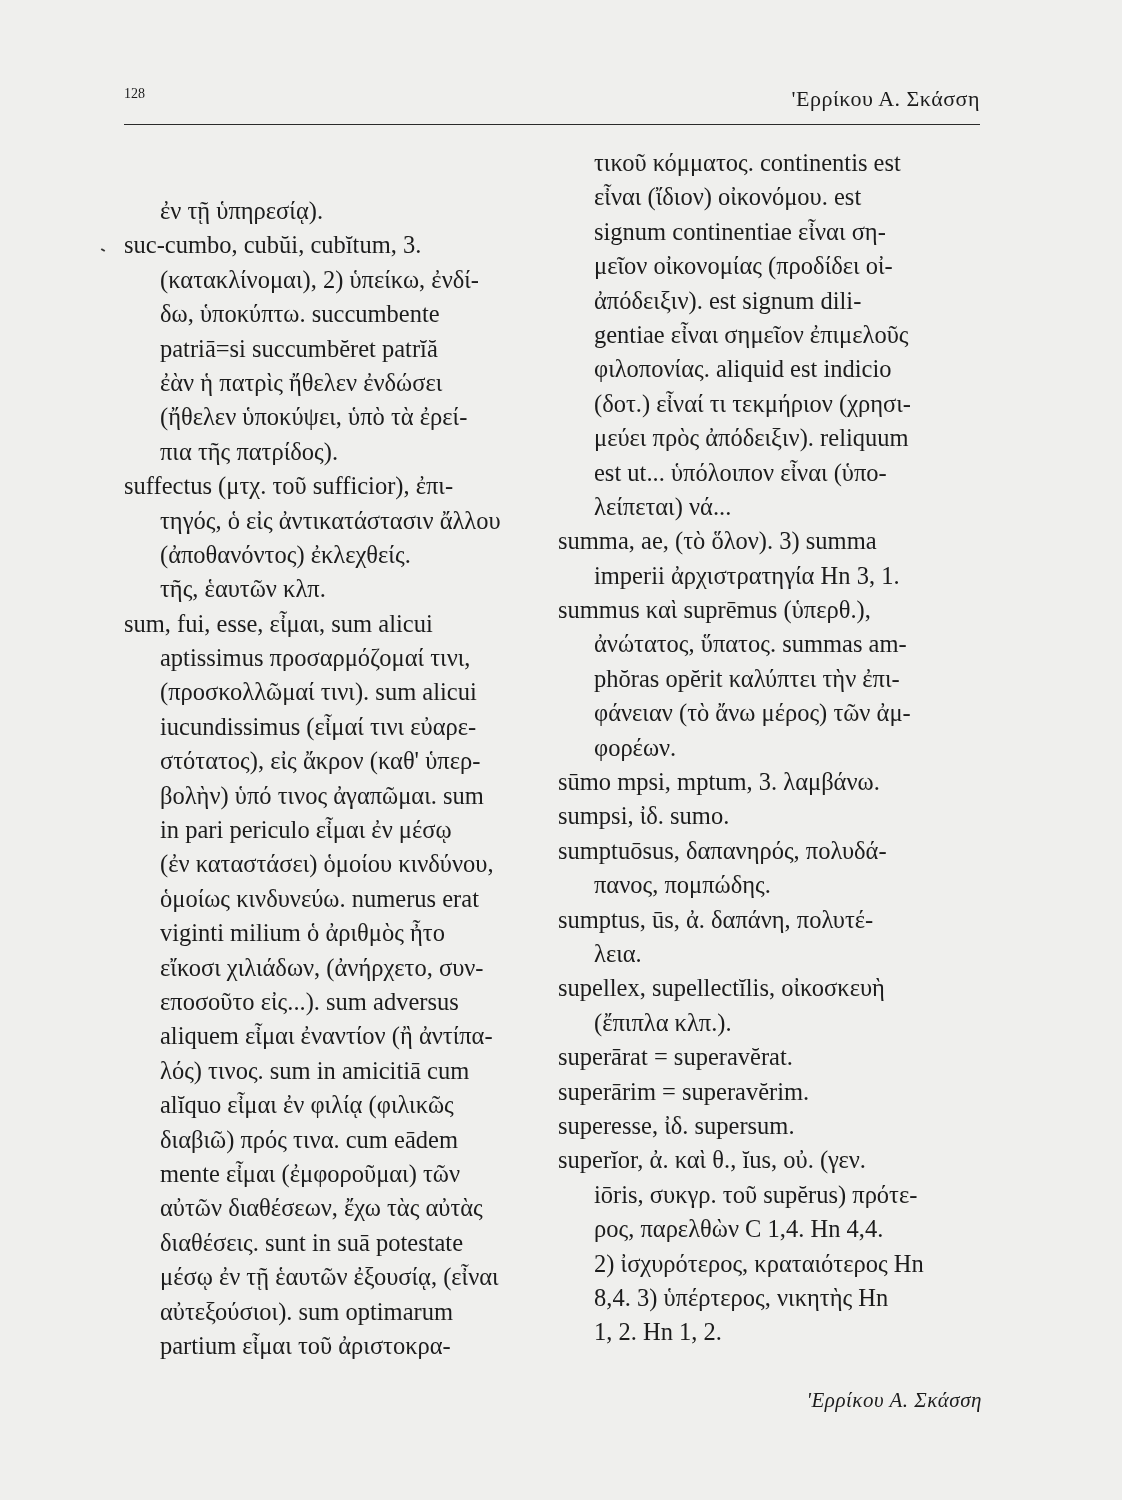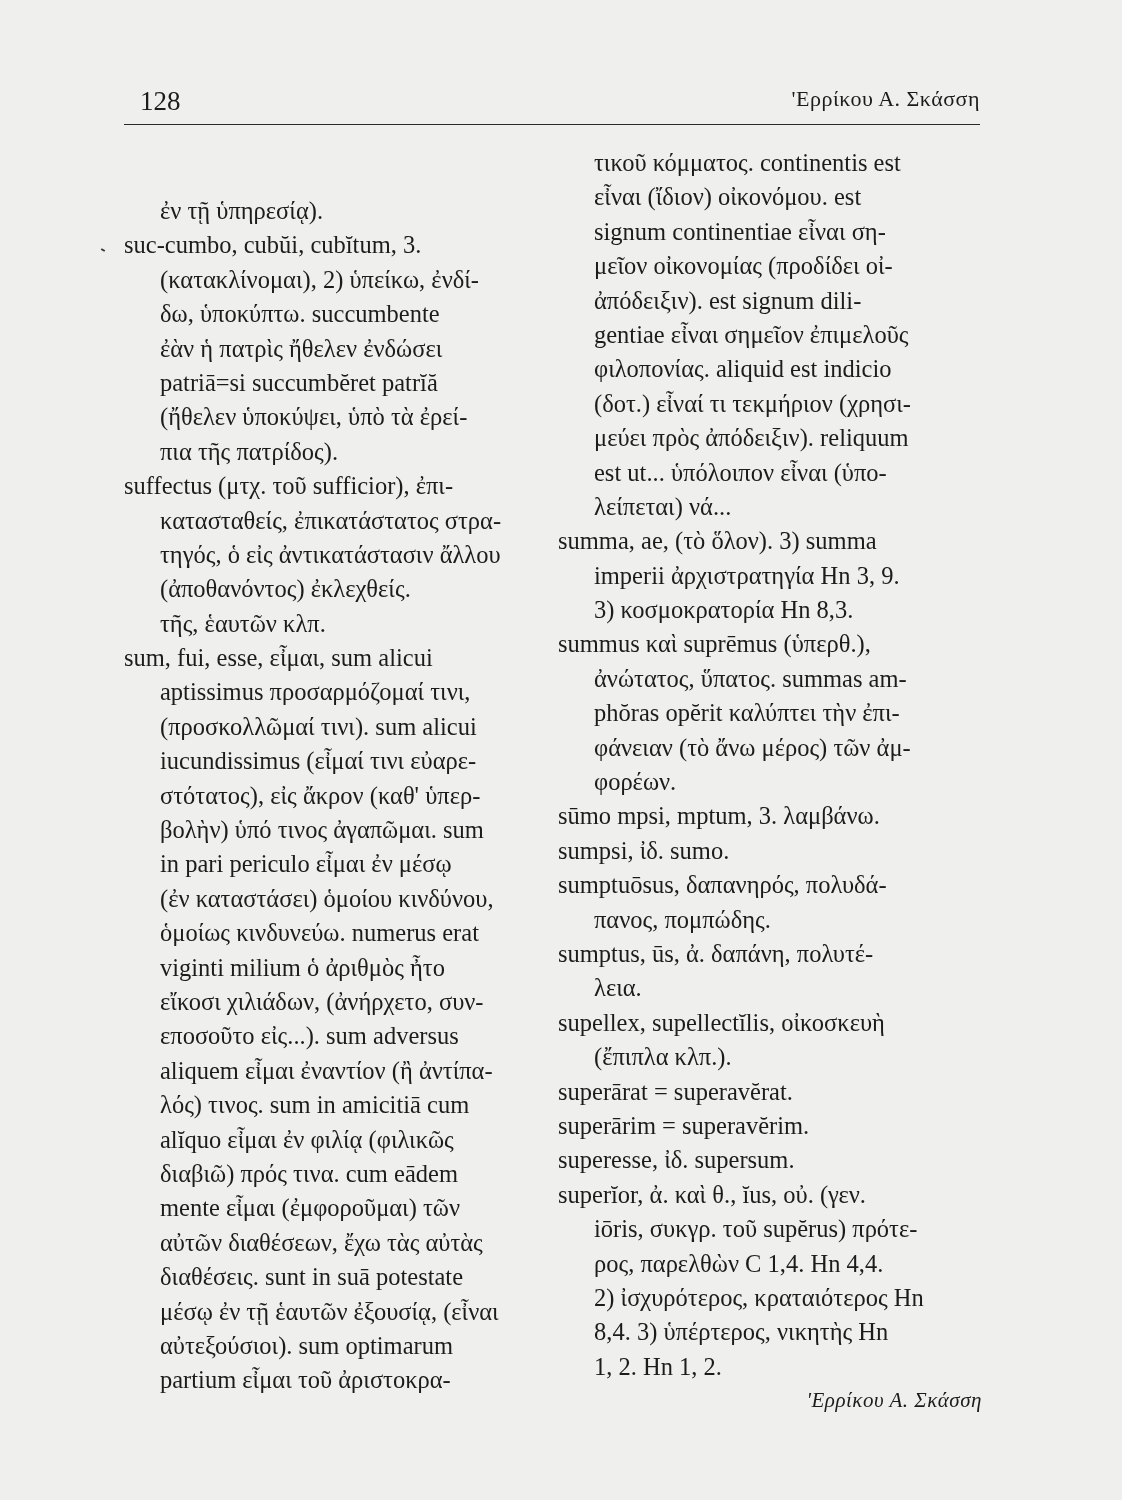--- a/index.html
+++ b/index.html
@@ -9,21 +9,21 @@
     position: relative;
     overflow: hidden;
     font-family: "DejaVu Serif", "Liberation Serif", serif;
     color: #1c1c1c;
   }
   .page-header {
     position: absolute; left: 124px; top: 86px; width: 856px; height: 30px;
   }
   .page-number {
     position: absolute; left: 0; top: 0;
-    font-family: "Liberation Serif", serif; font-size: 27px; margin-left: 16px;
+    font-family: "Liberation Serif", serif; font-size: 14px;
   }
   .running-head {
     position: absolute; right: 0; top: 0;
     font-family: "Liberation Serif", serif; font-size: 22px; letter-spacing: 0.5px;
   }
   .header-rule {
     position: absolute; left: 124px; top: 124px; width: 856px; height: 0;
     border-top: 1.6px solid #2a2a2a;
   }
   .column {
@@ -54,26 +54,25 @@
   <span class="running-head">'Ερρίκου Α. Σκάσση</span>
 </div>
 <div class="header-rule"></div>
 <div class="stray-mark"></div>
 
 <div class="column col-left">
     <span class="line indent">ἐν τῇ ὑπηρεσίᾳ).</span>
     <span class="line">suc-cumbo, cubŭi, cubĭtum, 3.</span>
     <span class="line indent">(κατακλίνομαι), 2) ὑπείκω, ἐνδί-</span>
     <span class="line indent">δω, ὑποκύπτω. succumbente</span>
+    <span class="line indent">patriā=si succumbĕret patrĭă</span>
     <span class="line indent">ἐὰν ἡ πατρὶς ἤθελεν ἐνδώσει</span>
-    <span class="line indent">patriā=si succumbĕret patrĭă</span>
     <span class="line indent">(ἤθελεν ὑποκύψει, ὑπὸ τὰ ἐρεί-</span>
     <span class="line indent">πια τῆς πατρίδος).</span>
     <span class="line">suffectus (μτχ. τοῦ sufficior), ἐπι-</span>
-    <span class="line indent">κατασταθείς, ἐπικατάστατος στρα-</span>
     <span class="line indent">τηγός, ὁ εἰς ἀντικατάστασιν ἄλλου</span>
     <span class="line indent">(ἀποθανόντος) ἐκλεχθείς.</span>
     <span class="line indent">τῆς, ἑαυτῶν κλπ.</span>
     <span class="line">sum, fui, esse, εἶμαι, sum alicui</span>
     <span class="line indent">aptissimus προσαρμόζομαί τινι,</span>
     <span class="line indent">(προσκολλῶμαί τινι). sum alicui</span>
     <span class="line indent">iucundissimus (εἶμαί τινι εὐαρε-</span>
     <span class="line indent">στότατος), εἰς ἄκρον (καθ' ὑπερ-</span>
     <span class="line indent">βολὴν) ὑπό τινος ἀγαπῶμαι. sum</span>
     <span class="line indent">in pari periculo εἶμαι ἐν μέσῳ</span>
@@ -99,22 +98,21 @@
     <span class="line indent">signum continentiae εἶναι ση-</span>
     <span class="line indent">μεῖον οἰκονομίας (προδίδει οἰ-</span>
     <span class="line indent">ἀπόδειξιν). est signum dili-</span>
     <span class="line indent">gentiae εἶναι σημεῖον ἐπιμελοῦς</span>
     <span class="line indent">φιλοπονίας. aliquid est indicio</span>
     <span class="line indent">(δοτ.) εἶναί τι τεκμήριον (χρησι-</span>
     <span class="line indent">μεύει πρὸς ἀπόδειξιν). reliquum</span>
     <span class="line indent">est ut... ὑπόλοιπον εἶναι (ὑπο-</span>
     <span class="line indent">λείπεται) νά...</span>
     <span class="line">summa, ae, (τὸ ὅλον). 3) summa</span>
-    <span class="line indent">imperii ἀρχιστρατηγία Hn 3, 9.</span>
-    <span class="line indent">3) κοσμοκρατορία Hn 8,3.</span>
+    <span class="line indent">imperii ἀρχιστρατηγία Hn 3, 1.</span>
     <span class="line">summus καὶ suprēmus (ὑπερθ.),</span>
     <span class="line indent">ἀνώτατος, ὕπατος. summas am-</span>
     <span class="line indent">phŏras opĕrit καλύπτει τὴν ἐπι-</span>
     <span class="line indent">φάνειαν (τὸ ἄνω μέρος) τῶν ἀμ-</span>
     <span class="line indent">φορέων.</span>
     <span class="line">sūmo mpsi, mptum, 3. λαμβάνω.</span>
     <span class="line">sumpsi, ἰδ. sumo.</span>
     <span class="line">sumptuōsus, δαπανηρός, πολυδά-</span>
     <span class="line indent">πανος, πομπώδης.</span>
     <span class="line">sumptus, ūs, ἀ. δαπάνη, πολυτέ-</span>

